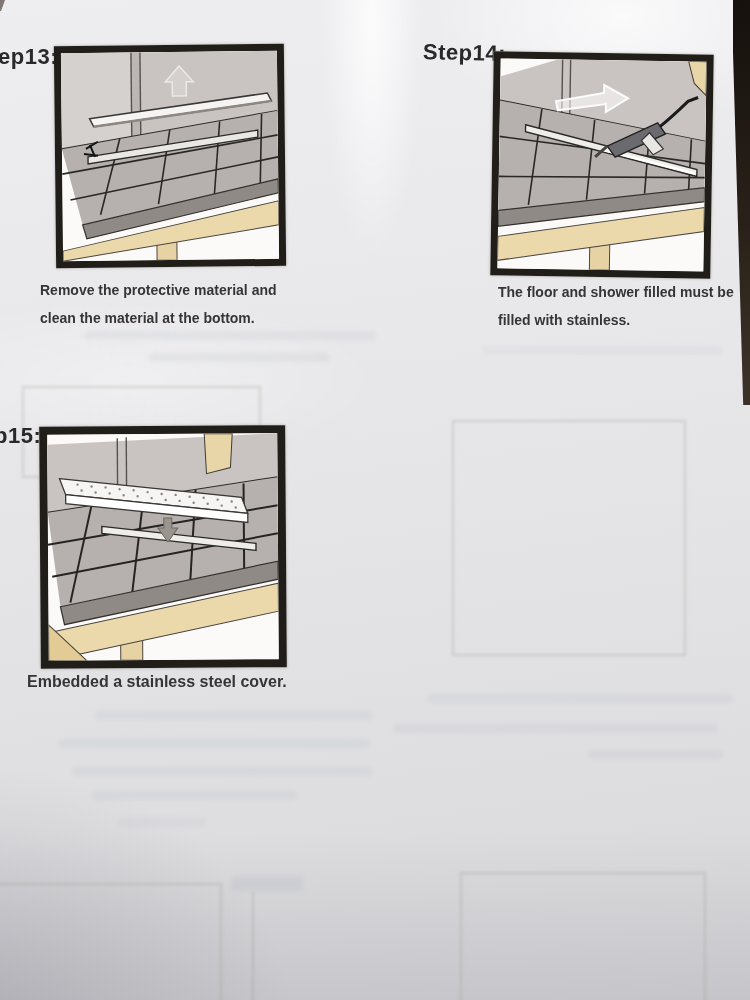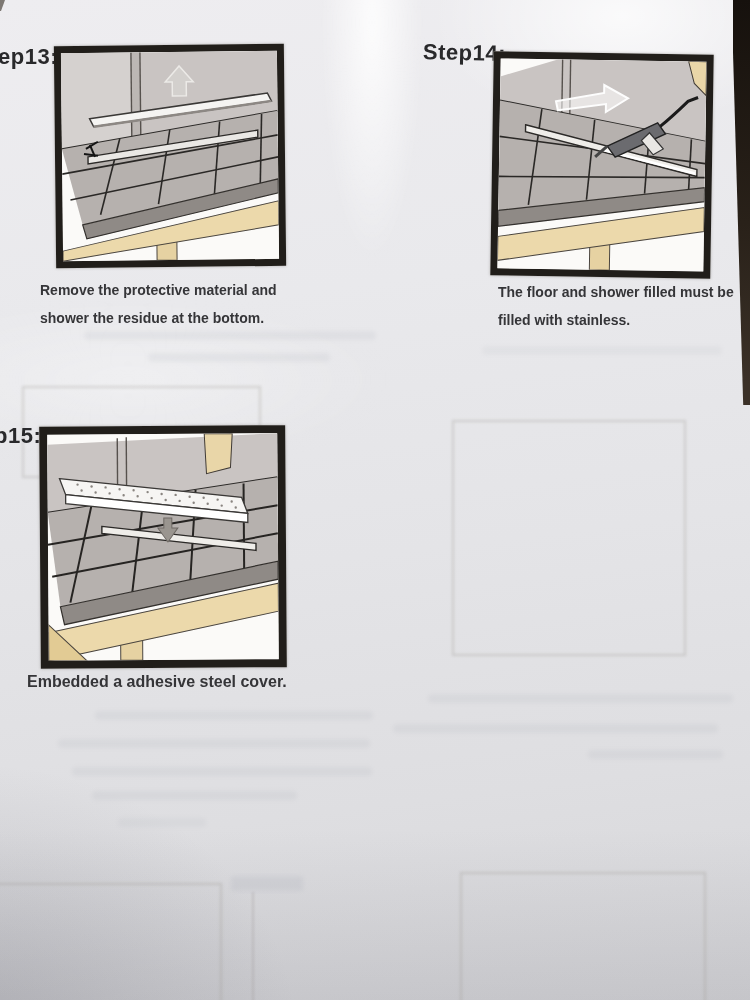--- a/index.html
+++ b/index.html
@@ -110,21 +110,21 @@
 
       <polygon points="20,172 216,128 216,142 24,186" fill="#8f8a86" stroke="#33302d" stroke-width="1.2"></polygon>
 
       <polygon points="94,184 114,180 114,208 94,208" fill="#e6d2a2" stroke="#4a453f" stroke-width="1"></polygon>
       <polygon points="0,198 216,150 216,174 0,208" fill="#ecd9ab" stroke="#4a453f" stroke-width="1"></polygon>
     </svg>
   </div>
 
   <div class="caption" style="left:40px;top:276px;width:260px">
     <span>Remove the protective material and</span><br>
-    <span>shower the residue at the bottom.</span>
+    <span>clean the material at the bottom.</span>
   </div>
 
   <div class="step-label" style="left:423px;top:40px;transform:rotate(1.2deg)">Step14:</div>
 
   <div class="frame" style="left:492px;top:53px;width:206px;height:210px;transform:rotate(0.9deg)">
     <svg width="206" height="210" viewBox="0 0 206 210">
       <rect x="0" y="0" width="206" height="210" fill="#fbfaf8"></rect>
 
       <polygon points="0,18 58,0 206,0 206,80 0,42" fill="#c9c4c2"></polygon>
       <line x1="62" y1="0" x2="62" y2="53" stroke="#56514d" stroke-width="1.4"></line>
@@ -225,16 +225,16 @@
 
       <polygon points="12,172 230,128 230,146 16,190" fill="#8f8a86" stroke="#33302d" stroke-width="1.2"></polygon>
 
       <polygon points="72,188 94,184 94,226 72,226" fill="#e6d2a2" stroke="#4a453f" stroke-width="1"></polygon>
       <polygon points="0,198 230,150 230,178 0,226" fill="#ecd9ab" stroke="#4a453f" stroke-width="1"></polygon>
       <polygon points="0,190 38,226 0,226" fill="#e2cb94" stroke="#4a453f" stroke-width="1"></polygon>
     </svg>
   </div>
 
   <div class="caption" style="left:27px;top:668px;width:300px;font-size:16px">
-    <span>Embedded a adhesive steel cover.</span>
+    <span>Embedded a stainless steel cover.</span>
   </div>
 
 </div>
 
 </body></html>

